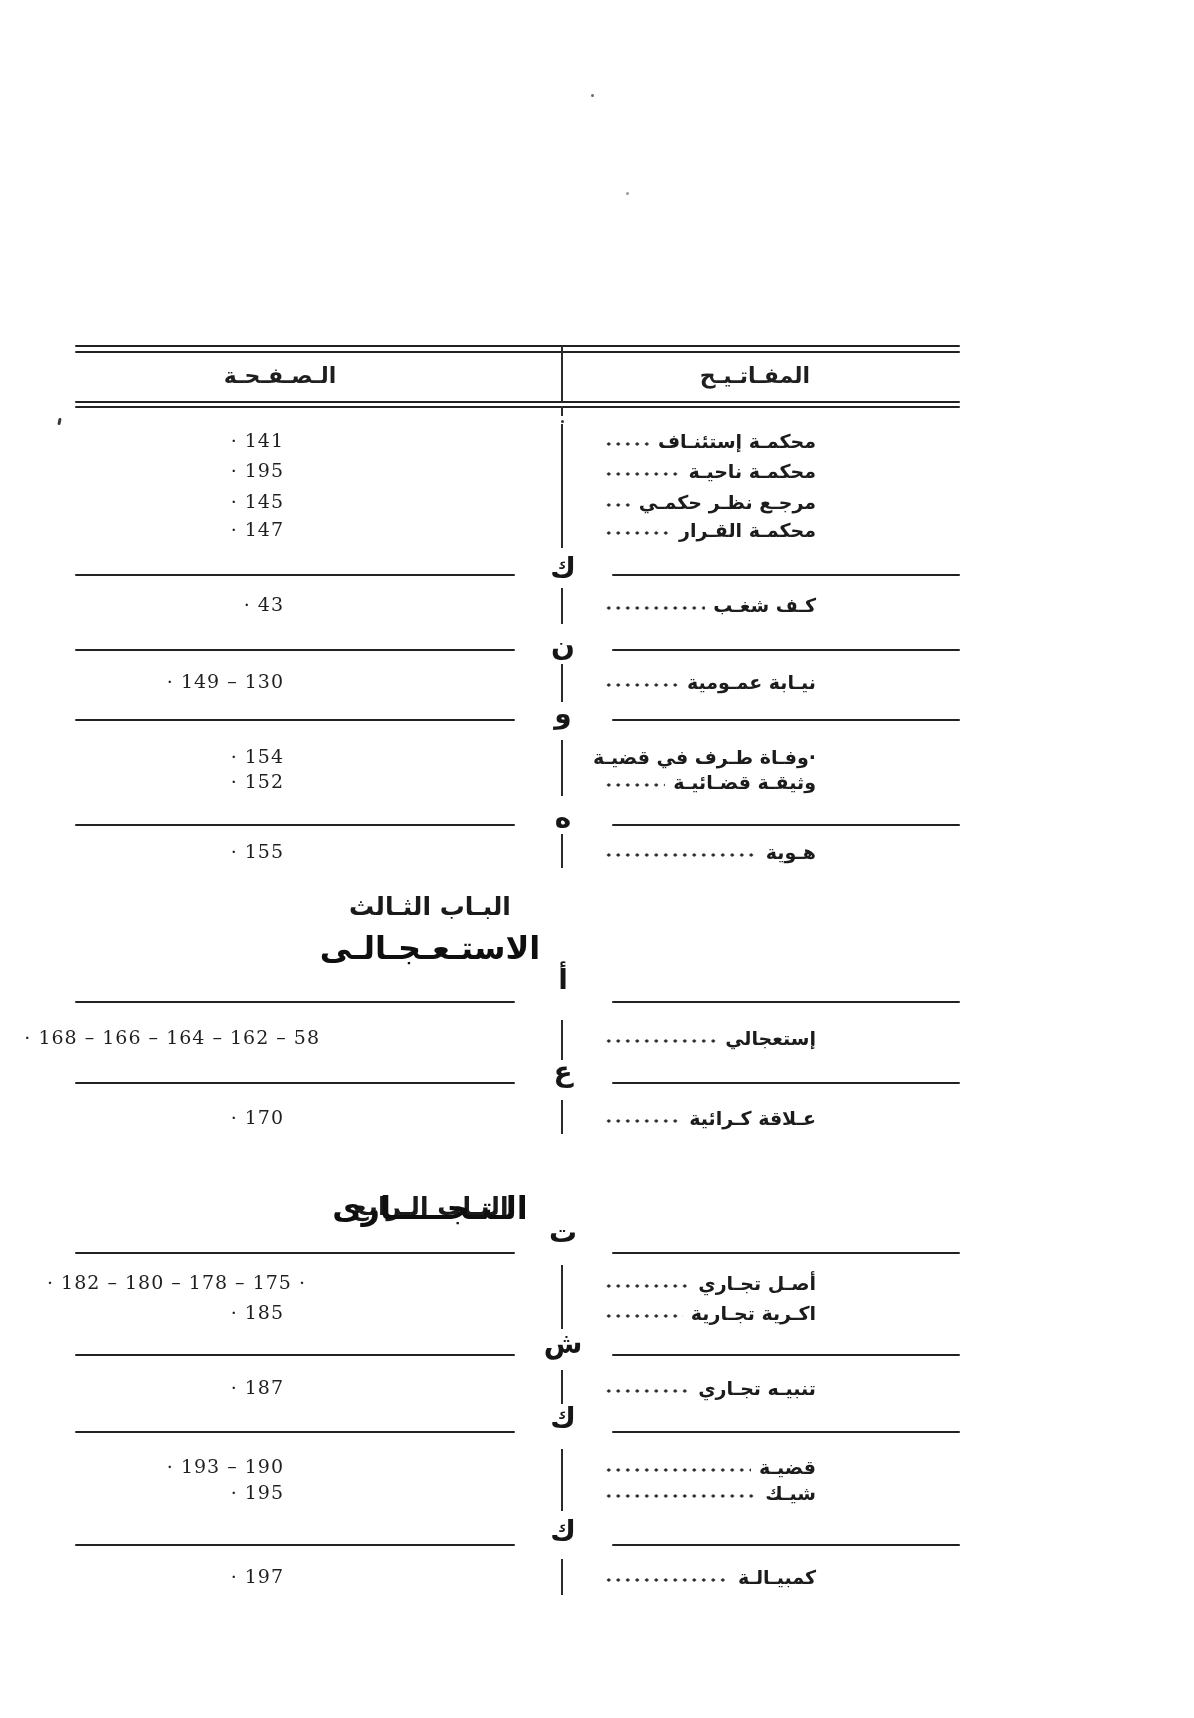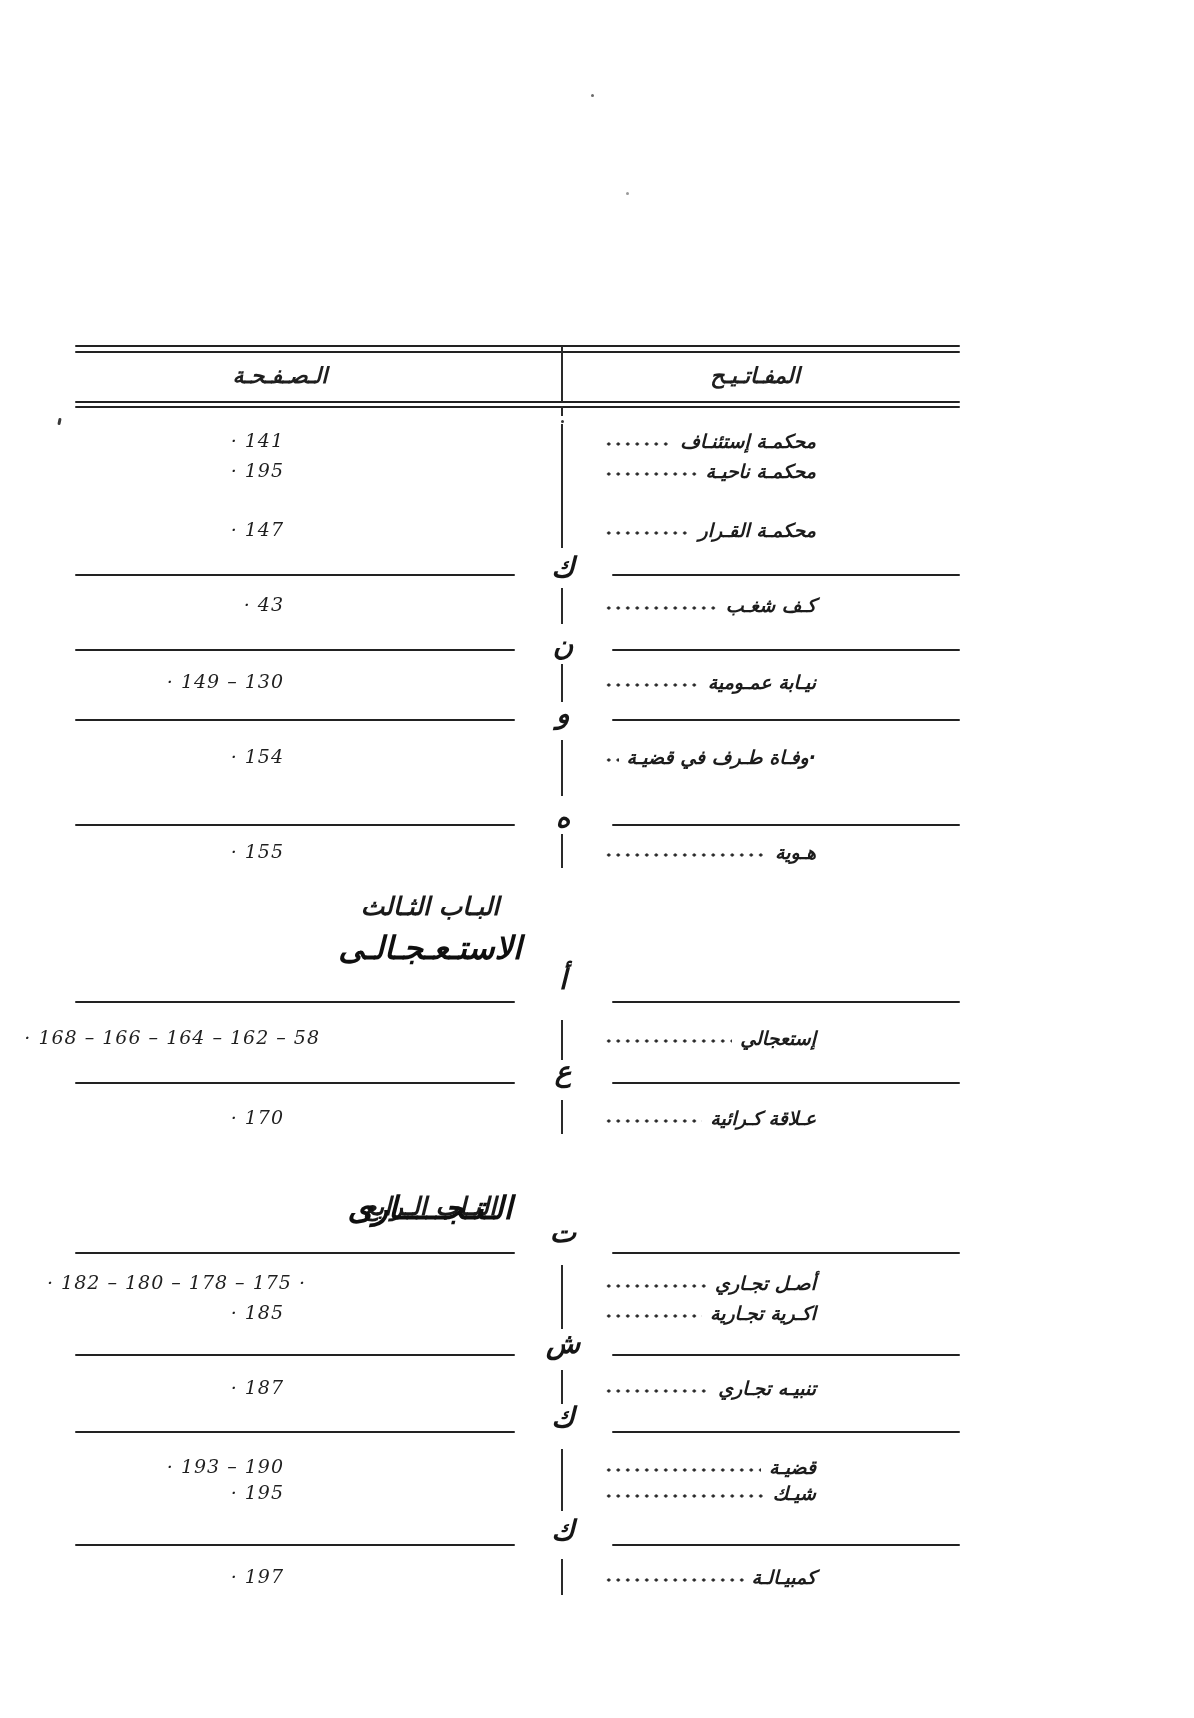--- a/index.html
+++ b/index.html
@@ -3,21 +3,20 @@
 <meta charset="utf-8">
 <style>
   html,body{margin:0;padding:0;background:#ffffff;}
   .page{
     position:relative;
     width:1194px;height:1718px;
     background:#ffffff;
     overflow:hidden;
     color:#1f1f1f;
     font-family:"DejaVu Sans",sans-serif;
-    font-style:italic;
   }
   
   .rule-h{position:absolute;height:2px;background:#222;border-radius:1px;}
   
   .rule-v{position:absolute;width:2px;background:#2a2a2a;}
   
   .colhead{
     position:absolute;top:360px;height:32px;line-height:32px;
     text-align:center;font-weight:bold;font-size:22px;direction:rtl;
     white-space:nowrap;
@@ -100,20 +99,27 @@
       <span class="dots"></span>
     </div>
   </div>
   <div class="entry" style="top:457px">
     <div class="num">· 195</div>
     <div class="termline">
       <span class="term" lang="ar" dir="rtl">محكمـة ناحيـة</span>
       <span class="dots"></span>
     </div>
   </div>
+  <div class="entry" style="top:488px">
+    <div class="num">· 145</div>
+    <div class="termline">
+      <span class="term" lang="ar" dir="rtl">مرجـع نظـر حكمـي</span>
+      <span class="dots"></span>
+    </div>
+  </div>
   <div class="entry" style="top:516px">
     <div class="num">· 147</div>
     <div class="termline">
       <span class="term" lang="ar" dir="rtl">محكمـة القـرار</span>
       <span class="dots"></span>
     </div>
   </div>
 
   <div class="letter" style="top:550px" lang="ar">ك</div>
   <div class="rule-h" style="left:75px;top:574px;width:440px;"></div>
@@ -143,20 +149,27 @@
   <div class="rule-h" style="left:75px;top:719px;width:440px;"></div>
   <div class="rule-h" style="left:612px;top:719px;width:348px;"></div>
 
   <div class="entry" style="top:743px">
     <div class="num">· 154</div>
     <div class="termline">
       <span class="term" lang="ar" dir="rtl">·وفـاة طـرف في قضيـة</span>
       <span class="dots"></span>
     </div>
   </div>
+  <div class="entry" style="top:768px">
+    <div class="num">· 152</div>
+    <div class="termline">
+      <span class="term" lang="ar" dir="rtl">وثيقـة قضـائيـة</span>
+      <span class="dots"></span>
+    </div>
+  </div>
 
   <div class="letter" style="top:800px" lang="ar">ه</div>
   <div class="rule-h" style="left:75px;top:824px;width:440px;"></div>
   <div class="rule-h" style="left:612px;top:824px;width:348px;"></div>
 
   <div class="entry" style="top:838px">
     <div class="num">· 155</div>
     <div class="termline">
       <span class="term" lang="ar" dir="rtl">هـوية</span>
       <span class="dots"></span>

